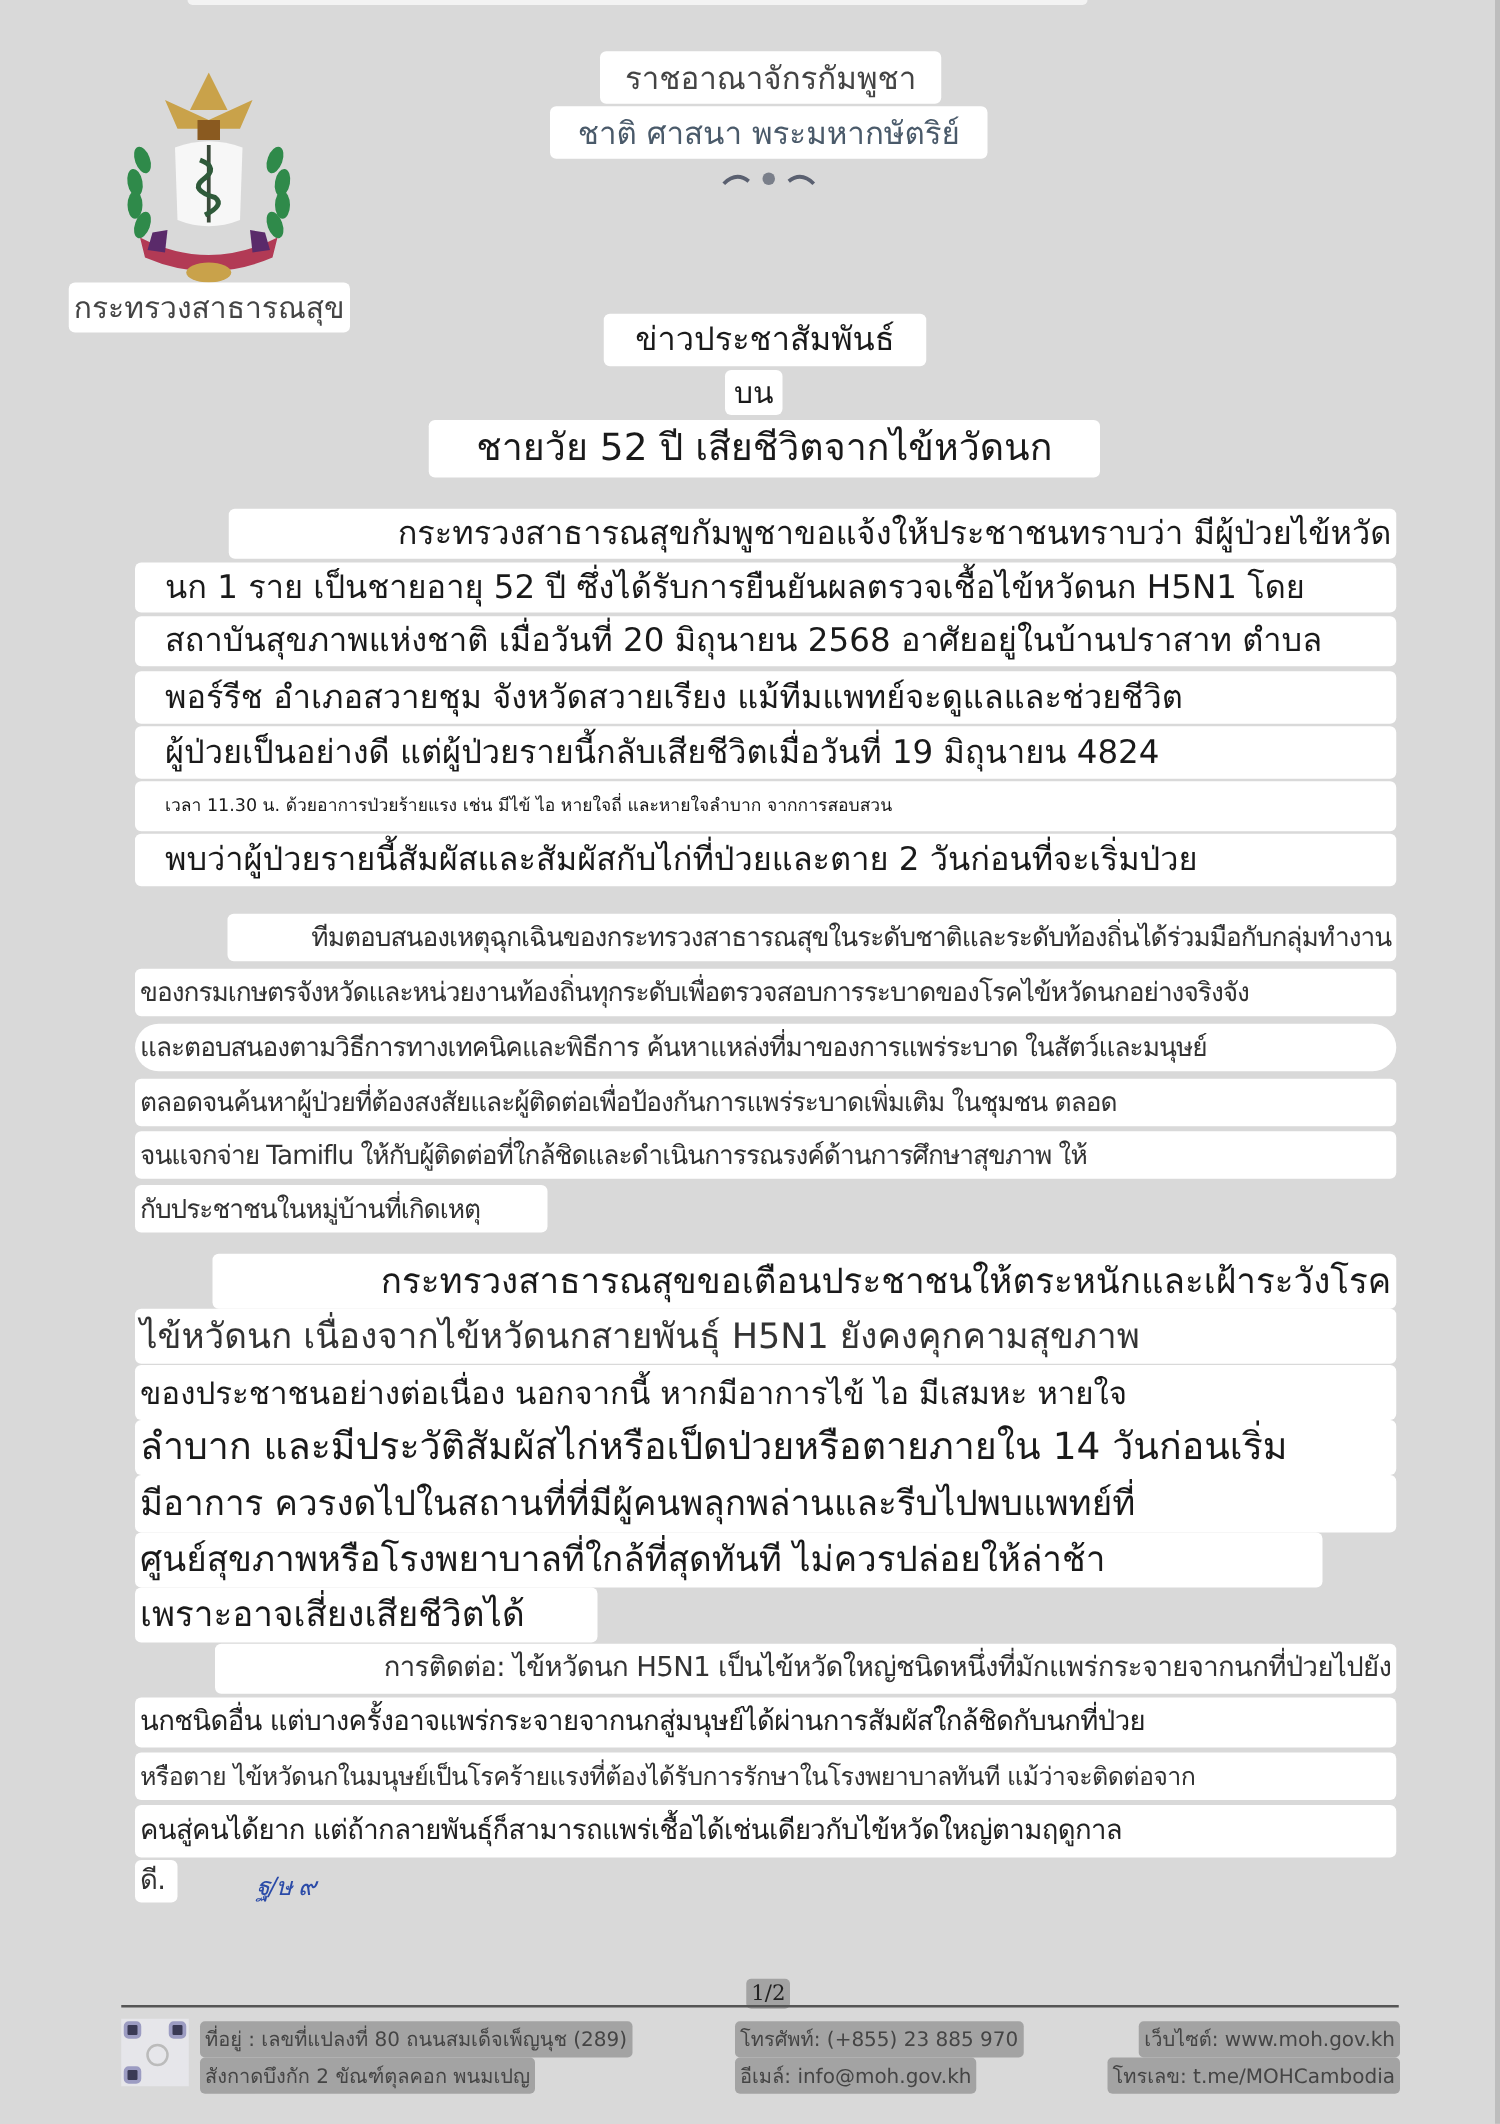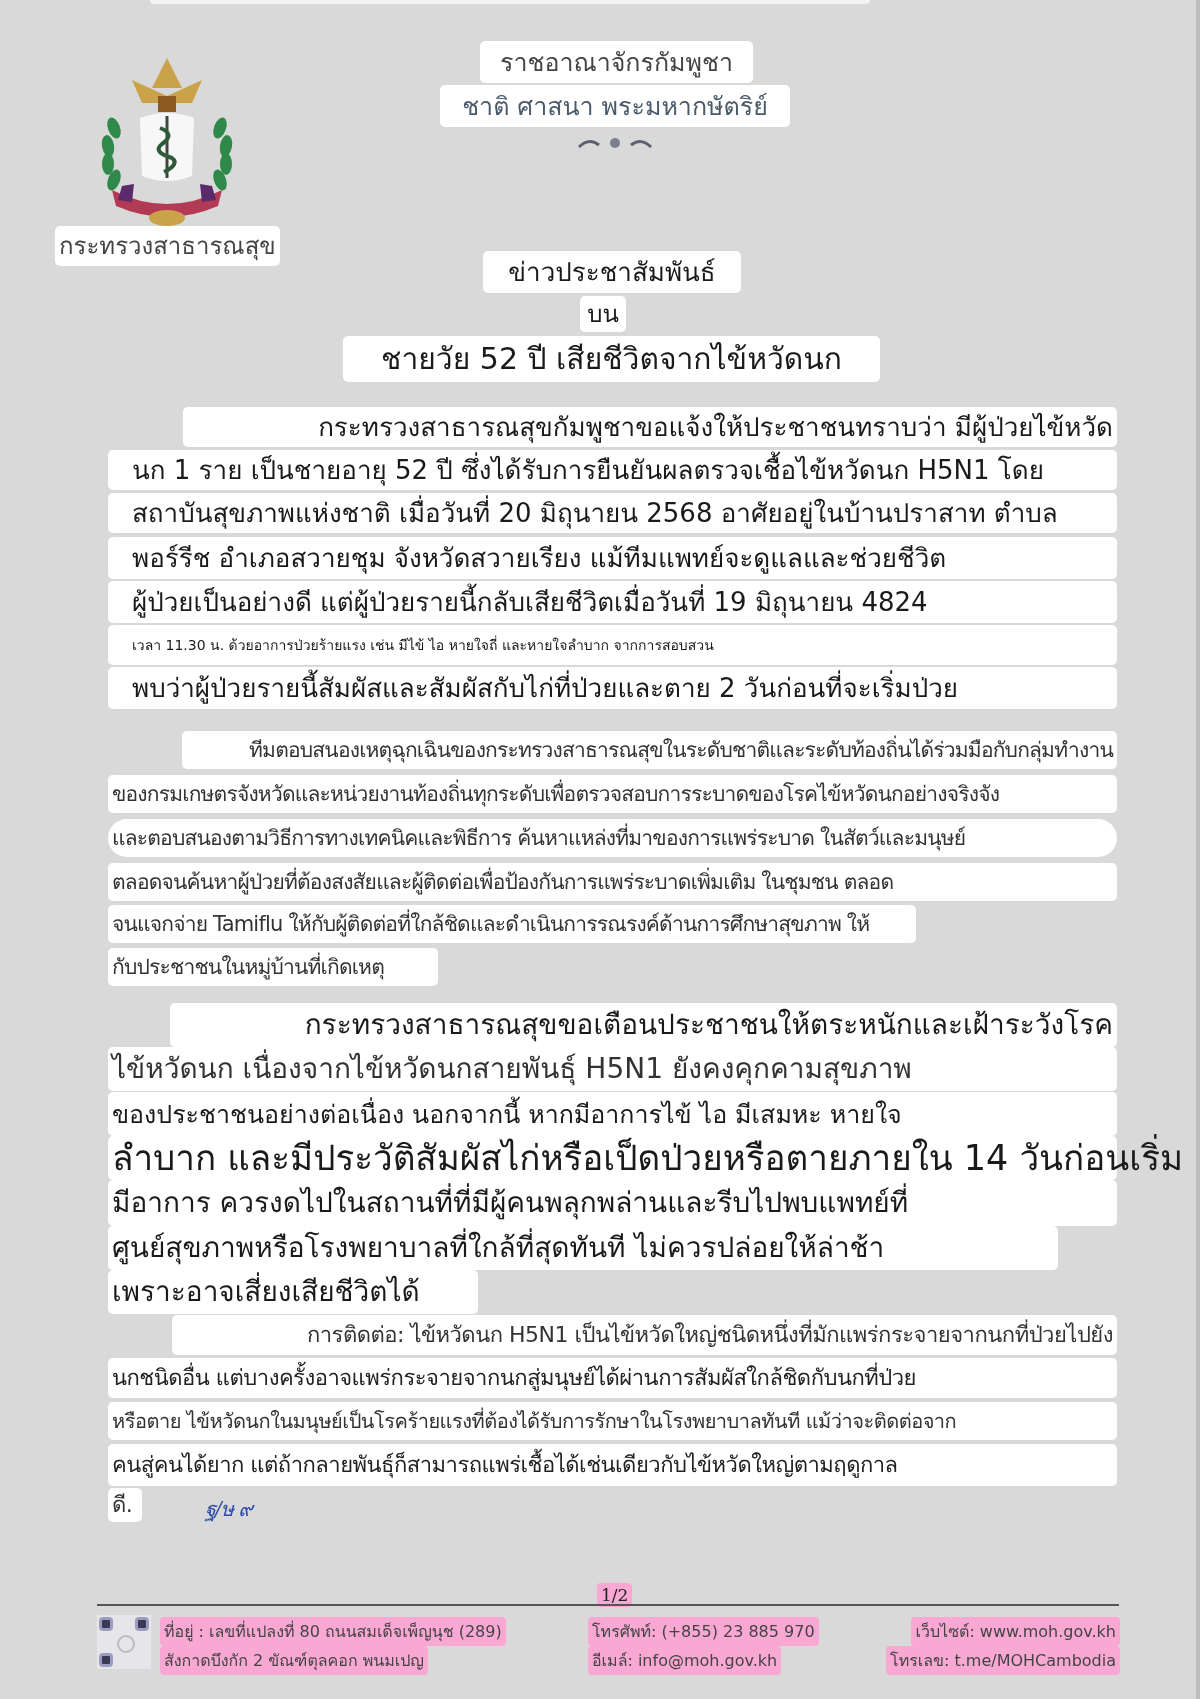--- a/index.html
+++ b/index.html
@@ -12,21 +12,21 @@
   .hl { position:absolute; background:#ffffff; border-radius:5px; white-space:nowrap; line-height:1; padding:4px 4px; box-sizing:border-box; display:flex; align-items:center; }
   .c { justify-content:center; }
   .k1 { color:#444; font-size:25px; }
   .t { color:#1a1a1a; }
   .logo { position:absolute; left:92px; top:58px; width:150px; height:170px; }
   .ornament { position:absolute; left:575px; top:133px; width:80px; height:20px; }
   .p1 { font-size:26px;padding-left:24px; }
   .p2 { font-size:21px; letter-spacing:-0.8px; color:#333; transform-origin:left center; }
   .p3 { font-size:28px; }
   .p4 { font-size:22px; color:#333; letter-spacing:-0.5px;}
-  .foot { position:absolute; font-size:16px; color:#444; background:#f9a8d4; border-radius:4px; padding:2px 4px; white-space:nowrap; }
+  .foot { position:absolute; font-size:16px; color:#444; background:#a3a3a3; border-radius:4px; padding:2px 4px; white-space:nowrap; }
   .footline { position:absolute; left:97px; top:1604px; width:1022px; height:2px; background:#555; }
   .qr { position:absolute; left:97px; top:1615px; width:54px; height:54px; background:#e6e6ea; }
   .qr i { position:absolute; width:14px; height:14px; border-radius:4px; background:#3a3a55; border:3px solid #9c9cc2; box-sizing:border-box; }
   .sig { position:absolute; left:205px; top:1493px; font-family:"DejaVu Serif",serif; font-style:italic; color:#2a4aa8; font-size:20px; letter-spacing:-1px; }
 </style>
 </head>
 <body>
 
 <div class="topbar"></div>
 <div class="rightedge"></div>
@@ -77,29 +77,29 @@
   <div class="hl t p1" style="left:108px;top:581px;width:1009px;height:42px;">ผู้ป่วยเป็นอย่างดี แต่ผู้ป่วยรายนี้กลับเสียชีวิตเมื่อวันที่ 19 มิถุนายน 4824</div>
   <div class="hl t p1" style="left:108px;top:625px;width:1009px;height:40px;font-size:14px;">เวลา 11.30 น. ด้วยอาการป่วยร้ายแรง เช่น มีไข้ ไอ หายใจถี่ และหายใจลำบาก จากการสอบสวน</div>
   <div class="hl t p1" style="left:108px;top:667px;width:1009px;height:42px;">พบว่าผู้ป่วยรายนี้สัมผัสและสัมผัสกับไก่ที่ป่วยและตาย 2 วันก่อนที่จะเริ่มป่วย</div>
 </div>
 
 <div>
   <div class="hl p2" style="left:182px;top:731px;width:935px;height:38px;justify-content:flex-end;">ทีมตอบสนองเหตุฉุกเฉินของกระทรวงสาธารณสุขในระดับชาติและระดับท้องถิ่นได้ร่วมมือกับกลุ่มทำงาน</div>
   <div class="hl p2" style="left:108px;top:775px;width:1009px;height:38px;">ของกรมเกษตรจังหวัดและหน่วยงานท้องถิ่นทุกระดับเพื่อตรวจสอบการระบาดของโรคไข้หวัดนกอย่างจริงจัง</div>
   <div class="hl p2" style="left:108px;top:819px;width:1009px;height:38px;border-radius:19px;">และตอบสนองตามวิธีการทางเทคนิคและพิธีการ ค้นหาแหล่งที่มาของการแพร่ระบาด ในสัตว์และมนุษย์</div>
   <div class="hl p2" style="left:108px;top:863px;width:1009px;height:38px;">ตลอดจนค้นหาผู้ป่วยที่ต้องสงสัยและผู้ติดต่อเพื่อป้องกันการแพร่ระบาดเพิ่มเติม ในชุมชน ตลอด</div>
-  <div class="hl p2" style="left:108px;top:905px;width:808px;height:38px;">จนแจกจ่าย Tamiflu ให้กับผู้ติดต่อที่ใกล้ชิดและดำเนินการรณรงค์ด้านการศึกษาสุขภาพ ให้</div>
+  <div class="hl p2" style="left:108px;top:905px;width:1009px;height:38px;">จนแจกจ่าย Tamiflu ให้กับผู้ติดต่อที่ใกล้ชิดและดำเนินการรณรงค์ด้านการศึกษาสุขภาพ ให้</div>
   <div class="hl p2" style="left:108px;top:948px;width:330px;height:38px;">กับประชาชนในหมู่บ้านที่เกิดเหตุ</div>
 </div>
 
 <div>
   <div class="hl t p3" style="left:170px;top:1003px;width:947px;height:44px;justify-content:flex-end;">กระทรวงสาธารณสุขขอเตือนประชาชนให้ตระหนักและเฝ้าระวังโรค</div>
   <div class="hl t p3" style="left:108px;top:1047px;width:1009px;height:44px;color:#333;">ไข้หวัดนก เนื่องจากไข้หวัดนกสายพันธุ์ H5N1 ยังคงคุกคามสุขภาพ</div>
   <div class="hl t p3" style="left:108px;top:1092px;width:1009px;height:44px;font-size:25px;">ของประชาชนอย่างต่อเนื่อง นอกจากนี้ หากมีอาการไข้ ไอ มีเสมหะ หายใจ</div>
-  <div class="hl t p3" style="left:108px;top:1136px;width:1009px;height:44px;font-size:35px;">ลำบาก และมีประวัติสัมผัสไก่หรือเป็ดป่วยหรือตายภายใน 14 วันก่อนเริ่ม</div>
+  <div class="hl t p3" style="left:108px;top:1136px;width:1009px;height:44px;font-size:30px;">ลำบาก และมีประวัติสัมผัสไก่หรือเป็ดป่วยหรือตายภายใน 14 วันก่อนเริ่ม</div>
   <div class="hl t p3" style="left:108px;top:1180px;width:1009px;height:46px;">มีอาการ ควรงดไปในสถานที่ที่มีผู้คนพลุกพล่านและรีบไปพบแพทย์ที่</div>
   <div class="hl t p3" style="left:108px;top:1226px;width:950px;height:44px;">ศูนย์สุขภาพหรือโรงพยาบาลที่ใกล้ที่สุดทันที ไม่ควรปล่อยให้ล่าช้า</div>
   <div class="hl t p3" style="left:108px;top:1270px;width:370px;height:44px;">เพราะอาจเสี่ยงเสียชีวิตได้</div>
 </div>
 
 <div>
   <div class="hl p4" style="left:172px;top:1315px;width:945px;height:40px;justify-content:flex-end;">การติดต่อ: ไข้หวัดนก H5N1 เป็นไข้หวัดใหญ่ชนิดหนึ่งที่มักแพร่กระจายจากนกที่ป่วยไปยัง</div>
   <div class="hl p4" style="left:108px;top:1358px;width:1009px;height:40px;color:#222;">นกชนิดอื่น แต่บางครั้งอาจแพร่กระจายจากนกสู่มนุษย์ได้ผ่านการสัมผัสใกล้ชิดกับนกที่ป่วย</div>
   <div class="hl p4" style="left:108px;top:1402px;width:1009px;height:38px;font-size:20px;">หรือตาย ไข้หวัดนกในมนุษย์เป็นโรคร้ายแรงที่ต้องได้รับการรักษาในโรงพยาบาลทันที แม้ว่าจะติดต่อจาก</div>
   <div class="hl p4" style="left:108px;top:1444px;width:1009px;height:42px;color:#222;">คนสู่คนได้ยาก แต่ถ้ากลายพันธุ์ก็สามารถแพร่เชื้อได้เช่นเดียวกับไข้หวัดใหญ่ตามฤดูกาล</div>

